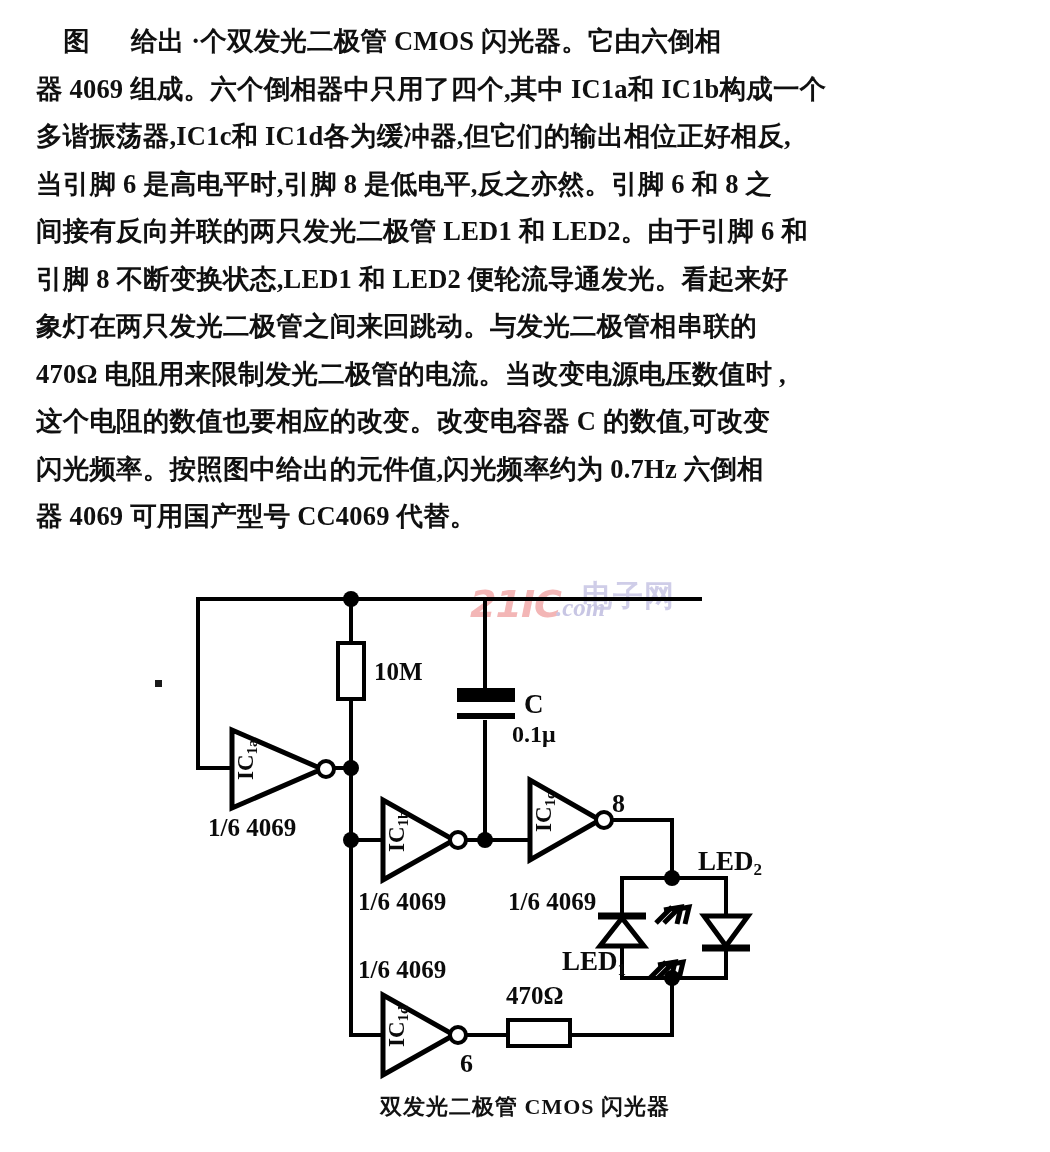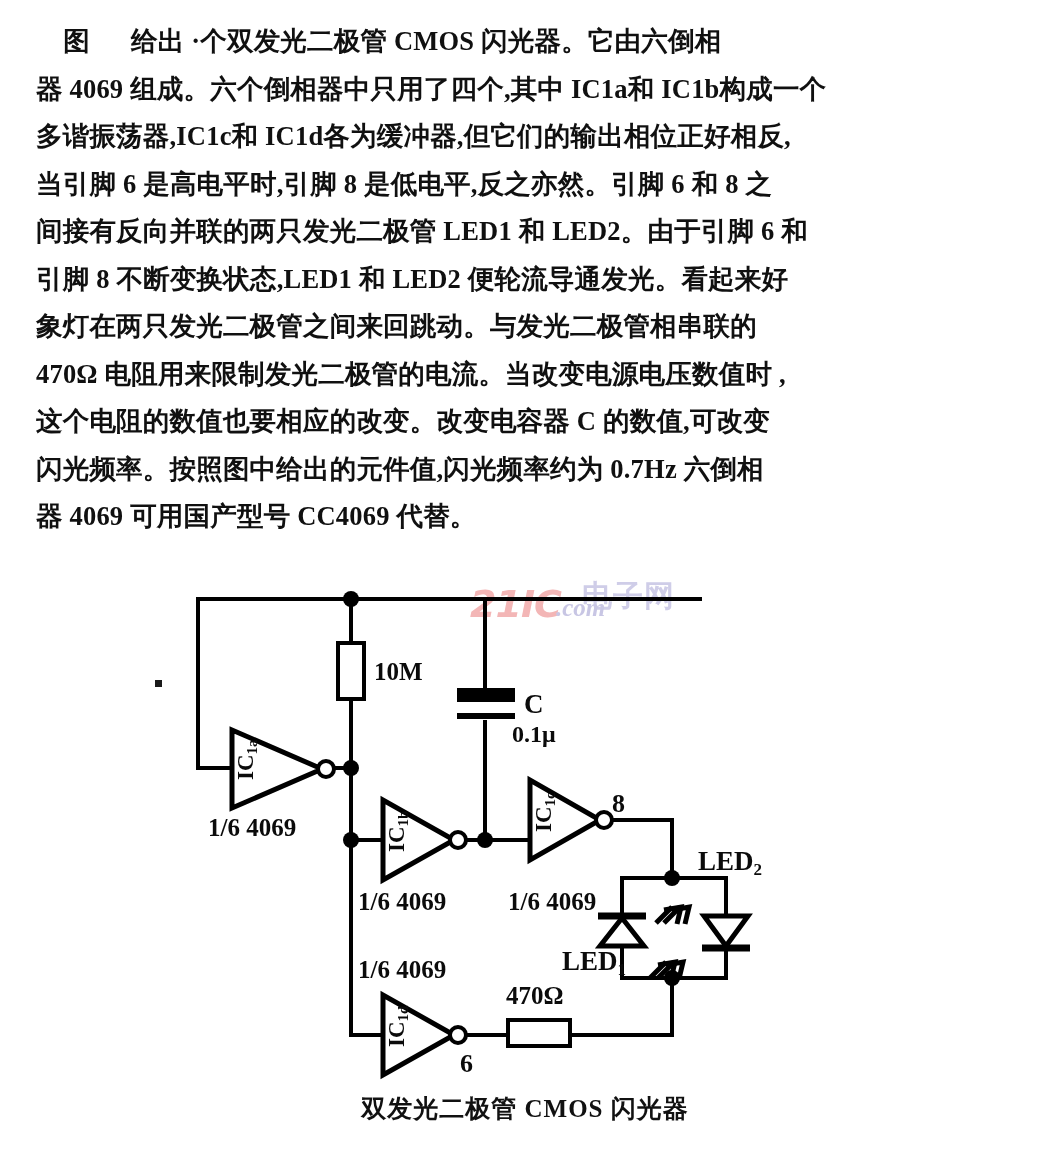--- a/index.html
+++ b/index.html
@@ -85,21 +85,21 @@
     text-align: right;
   }
   .schematic svg { display: block; }
 
   .cap-title {
     position: absolute;
     left: 0;
     top: 1092px;
     width: 1050px;
     text-align: center;
-    font-size: 25px;
+    font-size: 22px;
     font-weight: 600;
     letter-spacing: 1px;
     color: #111;
   }
 
   .sch-label {
     font-family: "Liberation Serif", "DejaVu Serif", serif;
     font-weight: 700;
     fill: #0b0b0b;
   }

